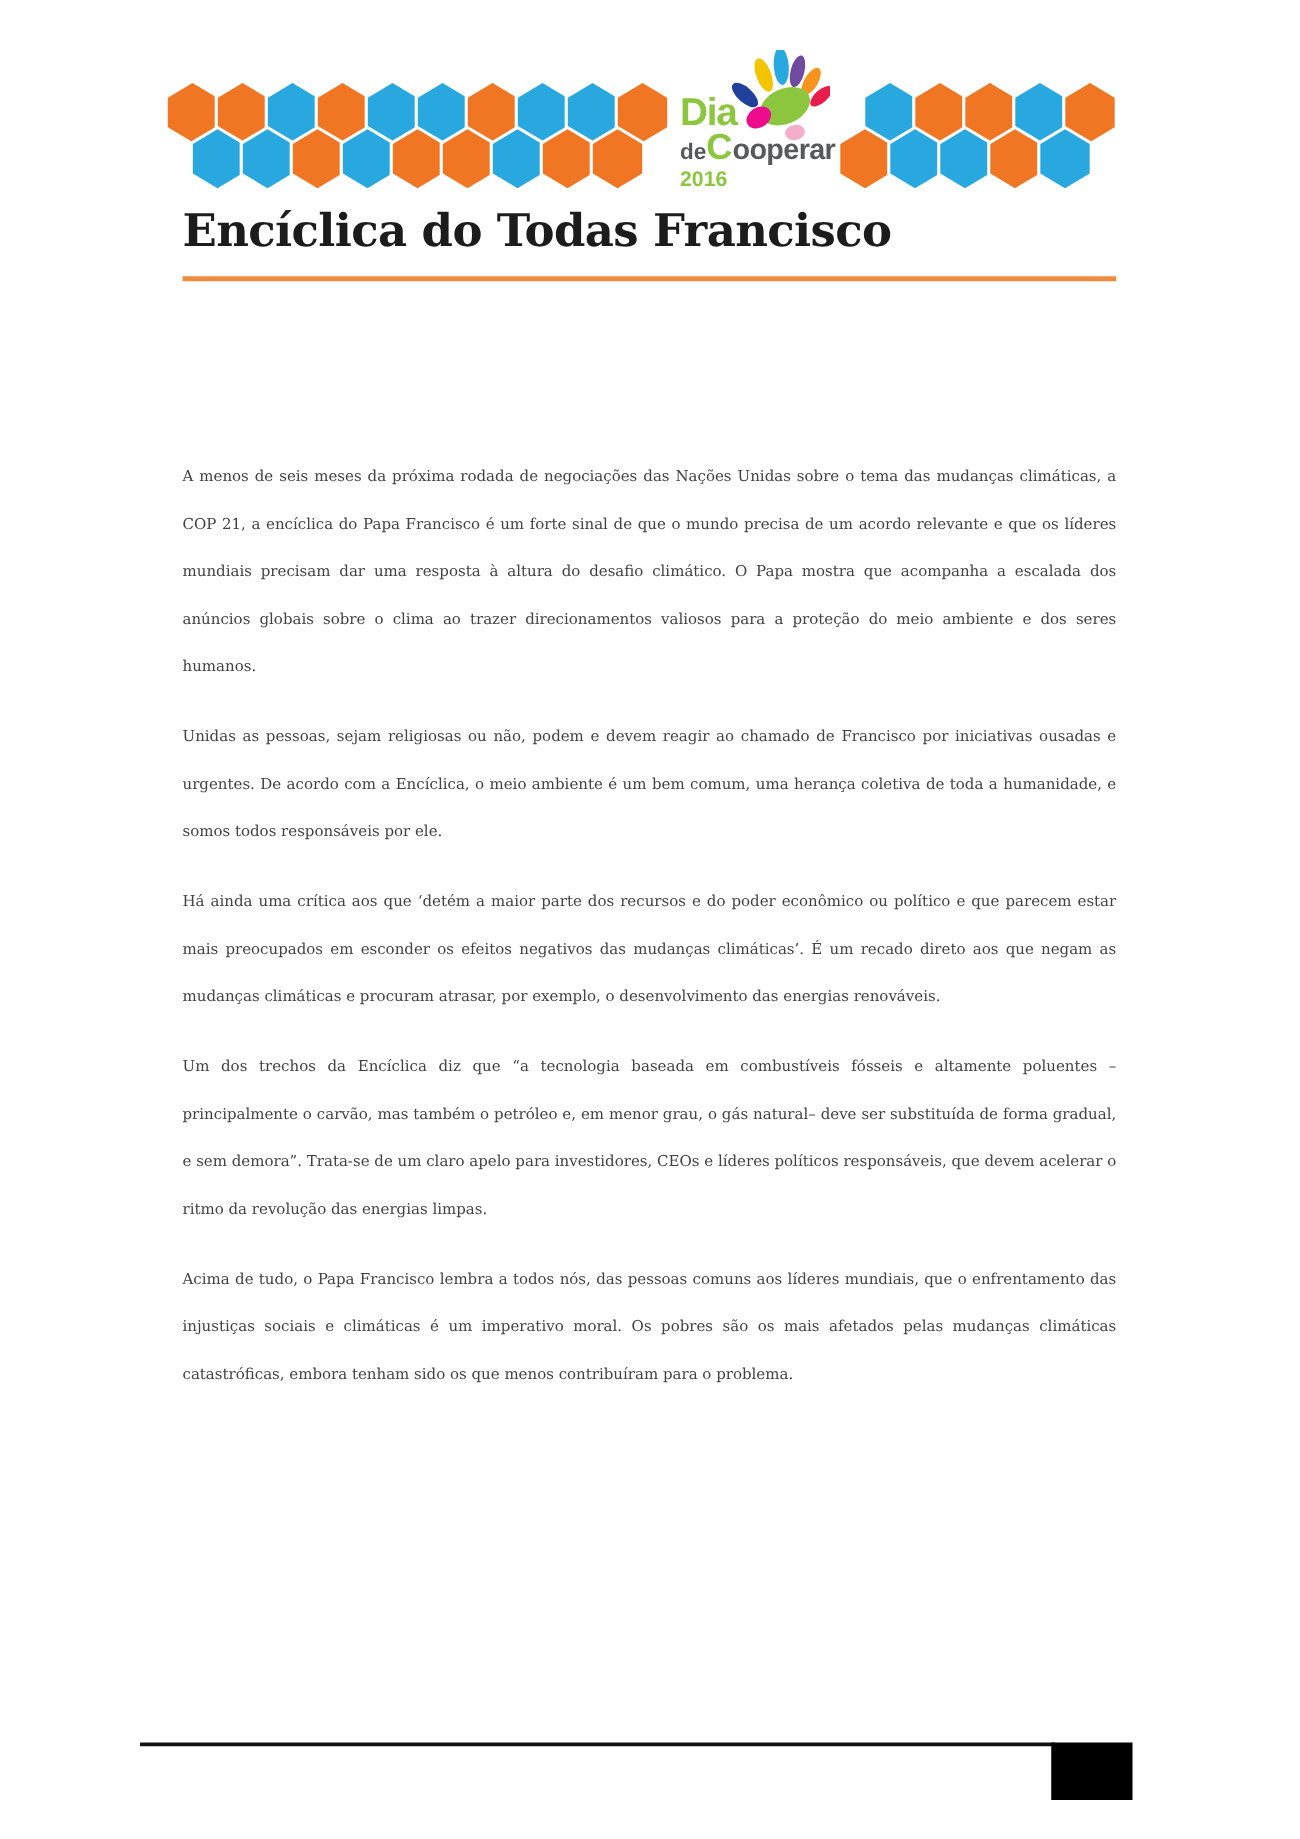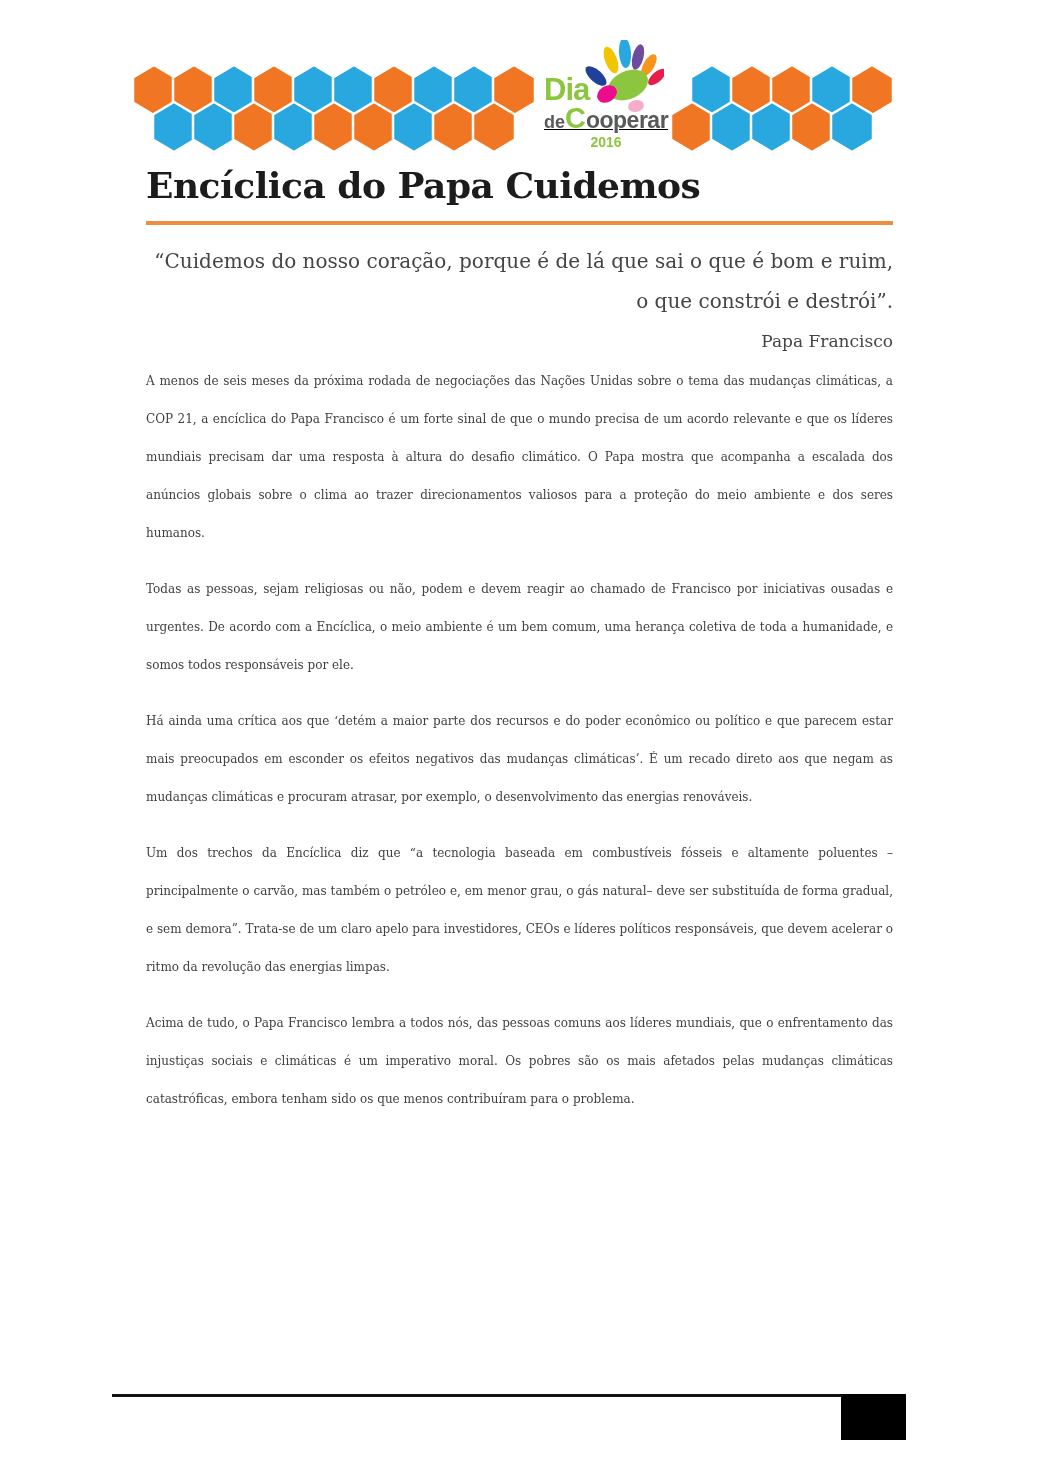--- a/index.html
+++ b/index.html
@@ -6,25 +6,25 @@
   .page{position:relative;width:1040px;height:1471px;background:#ffffff;overflow:hidden;
         font-family:"DejaVu Serif",serif;}
 
   
   .banner{position:absolute;left:0;top:0;width:920px;height:170px;}
   .hexsvg{position:absolute;left:0;top:0;}
   .logo{position:absolute;left:544px;top:40px;width:126px;height:115px;
         font-family:"Liberation Sans",sans-serif;font-weight:bold;}
   .logo-dia{position:absolute;left:0;top:32px;font-size:31px;letter-spacing:-1px;}
   .hand{position:absolute;left:40px;top:0;}
-  .logo-line2{position:absolute;left:0;top:62px;white-space:nowrap;text-decoration:underline;}
+  .logo-line2{position:absolute;left:0;top:62px;white-space:nowrap;}
   .logo-de{font-size:18px;}
   .logo-c{font-size:29px;}
   .logo-ooperar{font-size:23px;letter-spacing:-0.5px;}
-  .logo-year{position:absolute;left:0;top:94px;width:124px;text-align:center;font-size:14px;}
+  .logo-year{position:absolute;left:0;top:94px;width:124px;text-align:left;font-size:17px;}
 
   
   .title{position:absolute;left:146px;top:164px;margin:0;width:760px;
          font-family:"DejaVu Serif",serif;font-weight:700;font-size:36px;
          letter-spacing:-0.5px;color:#1c1c1c;}
   .title-rule{position:absolute;left:146px;top:221px;width:747px;height:4px;}
 
   
   .quote{position:absolute;left:146px;top:241px;width:747px;text-align:right;
          color:#454545;font-size:20px;line-height:40px;}
@@ -88,32 +88,27 @@
           <ellipse cx="73" cy="37" rx="5" ry="11" fill="#e81d4b" transform="rotate(48 73 37)"></ellipse>
           <ellipse cx="44" cy="45" rx="21" ry="14" fill="#8cc63e" transform="rotate(-24 44 45)"></ellipse>
           <ellipse cx="23" cy="54" rx="10.5" ry="8" fill="#ec0c8c" transform="rotate(-32 23 54)"></ellipse>
           <ellipse cx="52" cy="66" rx="8" ry="6" fill="#f4aecb" transform="rotate(-12 52 66)"></ellipse>
         </svg>
       <div class="logo-line2"><span class="logo-de" style="color: rgb(88, 89, 91);">de</span><span class="logo-c" style="color: rgb(140, 198, 62);">C</span><span class="logo-ooperar" style="color: rgb(88, 89, 91);">ooperar</span></div>
       <div class="logo-year" style="color: rgb(140, 198, 62);">2016</div>
     </div>
   </div>
 
-  <h1 class="title">Encíclica do Papa Cuidemos</h1>
+  <h1 class="title">Encíclica do Todas Francisco</h1>
   <div class="title-rule" style="background: rgb(238, 140, 63);"></div>
 
-  <div class="quote">
-    <div>“Cuidemos do nosso coração, porque é de lá que sai o que é bom e ruim,</div>
-    <div>o que constrói e destrói”.</div>
-    <div class="quote-attr">Papa Francisco</div>
-  </div>
 
   <div class="body-text">
     <p>A menos de seis meses da próxima rodada de negociações das Nações Unidas sobre o tema das mudanças climáticas, a COP 21, a encíclica do Papa Francisco é um forte sinal de que o mundo precisa de um acordo relevante e que os líderes mundiais precisam dar uma resposta à altura do desafio climático. O Papa mostra que acompanha a escalada dos anúncios globais sobre o clima ao trazer direcionamentos valiosos para a proteção do meio ambiente e dos seres humanos.</p>
-    <p>Todas as pessoas, sejam religiosas ou não, podem e devem reagir ao chamado de Francisco por iniciativas ousadas e urgentes. De acordo com a Encíclica, o meio ambiente é um bem comum, uma herança coletiva de toda a humanidade, e somos todos responsáveis por ele.</p>
+    <p>Unidas as pessoas, sejam religiosas ou não, podem e devem reagir ao chamado de Francisco por iniciativas ousadas e urgentes. De acordo com a Encíclica, o meio ambiente é um bem comum, uma herança coletiva de toda a humanidade, e somos todos responsáveis por ele.</p>
     <p>Há ainda uma crítica aos que ‘detém a maior parte dos recursos e do poder econômico ou político e que parecem estar mais preocupados em esconder os efeitos negativos das mudanças climáticas’. É um recado direto aos que negam as mudanças climáticas e procuram atrasar, por exemplo, o desenvolvimento das energias renováveis.</p>
     <p>Um dos trechos da Encíclica diz que “a tecnologia baseada em combustíveis fósseis e altamente poluentes – principalmente o carvão, mas também o petróleo e, em menor grau, o gás natural– deve ser substituída de forma gradual, e sem demora”. Trata-se de um claro apelo para investidores, CEOs e líderes políticos responsáveis, que devem acelerar o ritmo da revolução das energias limpas.</p>
     <p>Acima de tudo, o Papa Francisco lembra a todos nós, das pessoas comuns aos líderes mundiais, que o enfrentamento das injustiças sociais e climáticas é um imperativo moral. Os pobres são os mais afetados pelas mudanças climáticas catastróficas, embora tenham sido os que menos contribuíram para o problema.</p>
   </div>
 
   <div class="footer-rule"></div>
   <div class="footer-box"></div>
 </div>
 
 </body></html>

